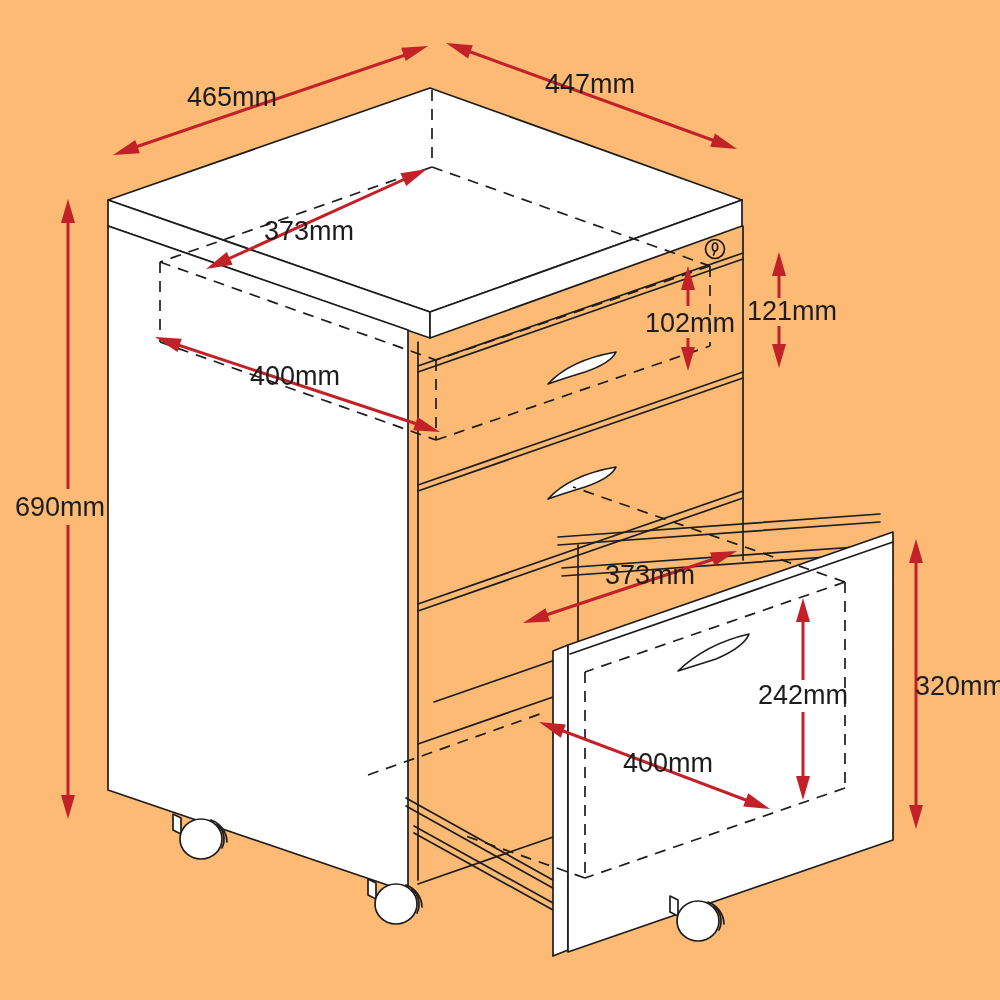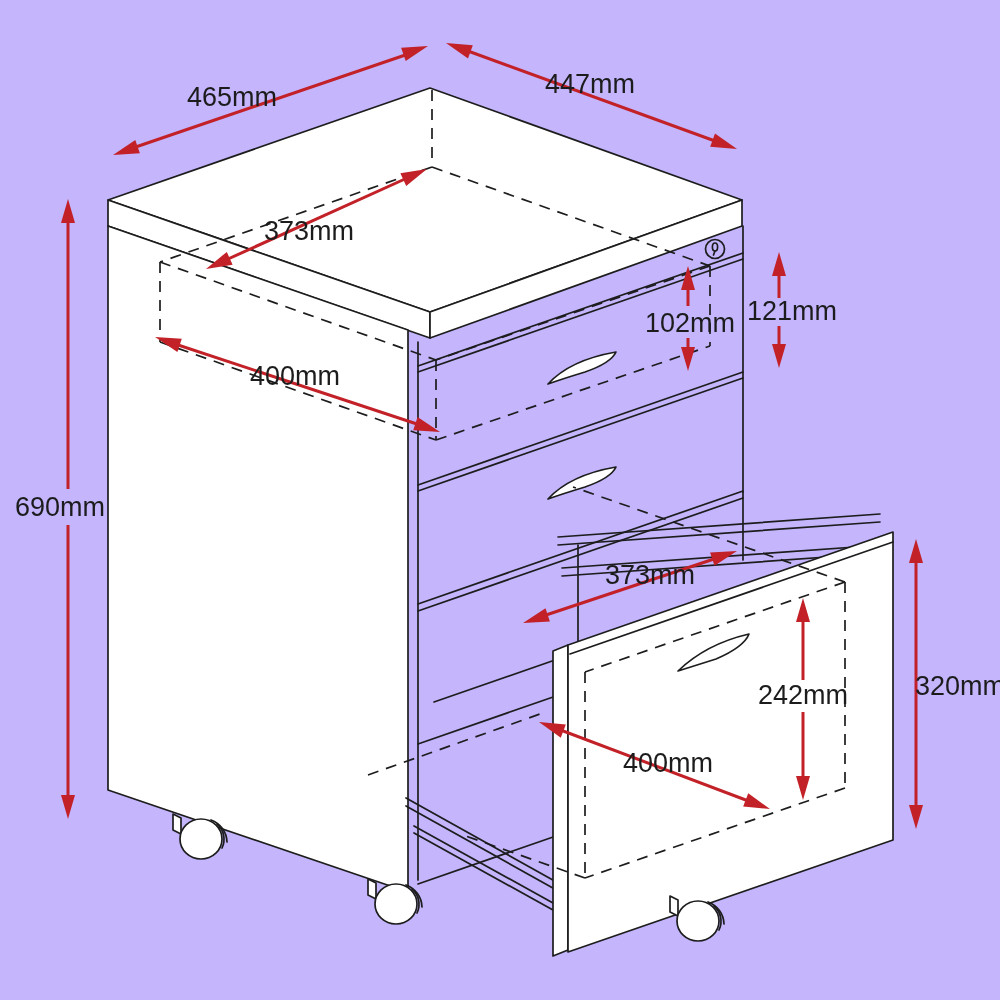--- a/index.html
+++ b/index.html
@@ -1,17 +1,17 @@
 <!DOCTYPE html>
 <html><head>
 <meta charset="utf-8">
 <style>
   html,body{margin:0;padding:0;background:#ffffff;}
   .stage{
-    position:relative;width:1000px;height:1000px;background:#c4b5fd;
+    position:relative;width:1000px;height:1000px;background:#fdba74;
     font-family:"Liberation Sans", sans-serif;
   }
   svg{position:absolute;inset:0;}
   .ln{stroke:#1d1d1d;stroke-width:1.7;fill:none;stroke-linecap:round;stroke-linejoin:round;}
   .face{stroke:#1d1d1d;stroke-width:1.7;fill:#ffffff;stroke-linejoin:round;}
   .dash{stroke:#1d1d1d;stroke-width:1.7;fill:none;stroke-dasharray:11 8;stroke-linecap:butt;}
   .red{stroke:#c32128;stroke-width:3;fill:none;stroke-linecap:butt;}
   .redfill{fill:#c32128;stroke:none;}
   .dimtxt{fill:#1c1c1c;font-size:27px;font-family:"Liberation Sans", sans-serif;}
 </style>

